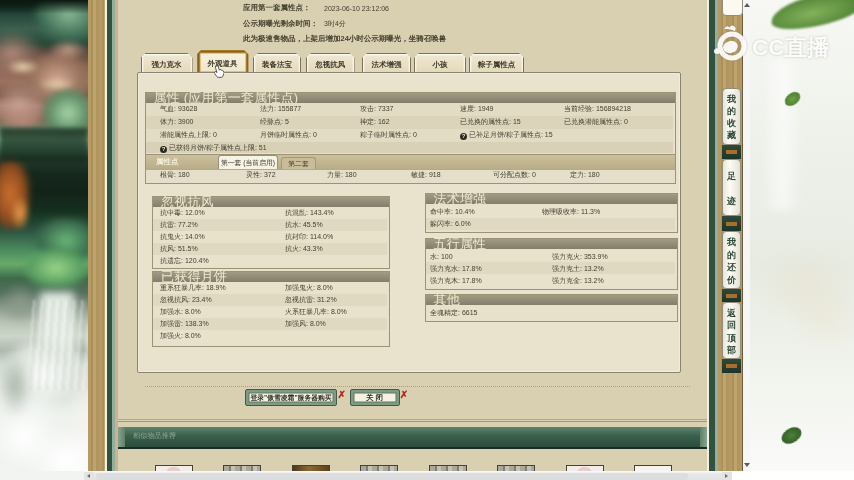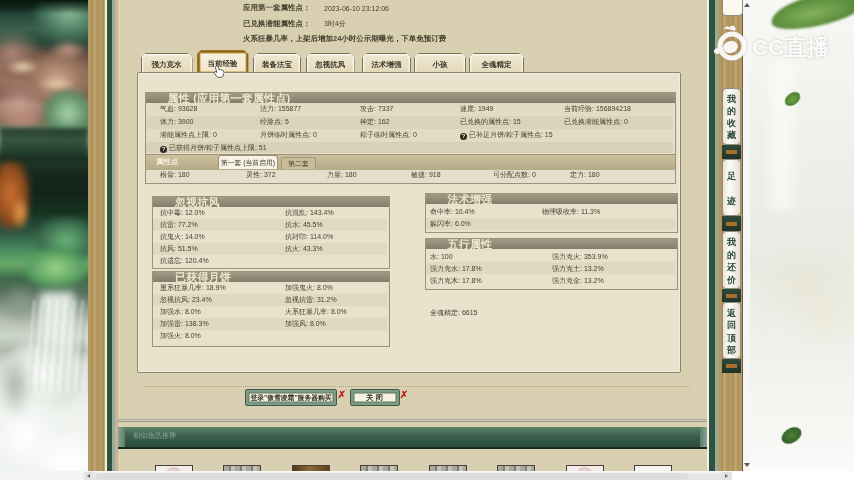--- a/index.html
+++ b/index.html
@@ -3,21 +3,21 @@
 <meta charset="utf-8">
 <style>
   html,body{margin:0;padding:0;}
   #stage{position:relative;width:854px;height:480px;overflow:hidden;
     font-family:"Liberation Sans",sans-serif;background:#d9cfb1;}
   .abs{position:absolute;}
   .t{position:absolute;font-size:7px;color:#45412f;white-space:nowrap;line-height:8px;}
   .b{font-weight:700;}
   .hdr{position:absolute;left:0;right:0;top:0;height:10.5px;
     background:linear-gradient(#a29a84,#847d6a);color:#efe8cf;
-    font-size:11px;font-weight:700;line-height:10.5px;padding-left:22px;letter-spacing:0.2px;}
+    font-size:13px;font-weight:400;line-height:10.5px;padding-left:8px;letter-spacing:0.2px;}
   .box{position:absolute;border:1px solid #9c9377;background:#e7e0ca;}
   .qi{display:inline-block;width:7px;height:7px;border-radius:50%;background:#2b2b23;
     color:#efe8cf;font-size:6px;line-height:7px;text-align:center;vertical-align:-1px;margin-right:2px;font-weight:700;}
 </style>
 </head>
 <body>
 <div id="stage">
 
   <div class="abs" id="scene" style="left:0;top:0;width:88px;height:480px;overflow:hidden;background:#15281d;">
     <div class="abs" style="left:0;top:0;width:88px;height:480px;background:
@@ -59,32 +59,32 @@
 
   <div class="abs" style="left:105px;top:0;width:2px;height:480px;background:#f2f1e6;"></div>
   <div class="abs" style="left:107px;top:0;width:5px;height:480px;background:#31523f;"></div>
   <div class="abs" style="left:112px;top:0;width:2.5px;height:480px;background:#94ae9c;"></div>
   <div class="abs" style="left:114.5px;top:0;width:4.5px;height:480px;background:#c9b295;"></div>
 
   <div class="abs" style="left:118px;top:0;width:589px;height:480px;background:#d9cfb1;"></div>
 
   <div class="t b" style="left:243px;top:4px;font-size:7.5px;">应用第一套属性点：</div>
   <div class="t" style="left:324px;top:4.5px;">2023-06-10 23:12:06</div>
-  <div class="t b" style="left:243px;top:19.5px;font-size:7.5px;">已兑换潜能属性点：</div>
+  <div class="t b" style="left:243px;top:19.5px;font-size:7.5px;">公示期曝光剩余时间：</div>
   <div class="t" style="left:324px;top:20px;">3时4分</div>
-  <div class="t b" style="left:243px;top:35px;font-size:7.5px;">火系狂暴几率，上架后增加24小时公示期曝光，下单免预订费</div>
+  <div class="t b" style="left:243px;top:35px;font-size:7.5px;">此为极速售物品，上架后增加24小时公示期曝光，坐骑召唤兽</div>
 
   <div id="tabs">
       <div class="abs" style="left:140.5px;top:53px;width:50px;height:19.5px;background:linear-gradient(#f0e8d2,#e2d7b8);border:1px solid #7c7258;border-bottom:none;clip-path:polygon(0 5px,5px 0,calc(100% - 5px) 0,100% 5px,100% 100%,0 100%);box-shadow:inset 0 0 0 1px #ffffff88,inset 0 0 0 2px #ffffff44;font-size:7.5px;font-weight:700;color:#3c382a;text-align:center;line-height:21.5px;">强力克水</div>
-      <div class="abs" style="left:196.5px;top:49.5px;width:50px;height:23px;background:linear-gradient(#f8f2e0,#efe5c9);border:1px solid #a5782a;border-bottom:none;clip-path:polygon(0 5px,5px 0,calc(100% - 5px) 0,100% 5px,100% 100%,0 100%);box-shadow:inset 0 0 0 1.5px #8a6220,inset 0 0 0 2.5px #c89a40;font-size:7.5px;font-weight:700;color:#3c382a;text-align:center;line-height:25px;">当前经验</div>
+      <div class="abs" style="left:196.5px;top:49.5px;width:50px;height:23px;background:linear-gradient(#f8f2e0,#efe5c9);border:1px solid #a5782a;border-bottom:none;clip-path:polygon(0 5px,5px 0,calc(100% - 5px) 0,100% 5px,100% 100%,0 100%);box-shadow:inset 0 0 0 1.5px #8a6220,inset 0 0 0 2.5px #c89a40;font-size:7.5px;font-weight:700;color:#3c382a;text-align:center;line-height:25px;">外观道具</div>
       <div class="abs" style="left:253px;top:53px;width:46px;height:19.5px;background:linear-gradient(#f0e8d2,#e2d7b8);border:1px solid #7c7258;border-bottom:none;clip-path:polygon(0 5px,5px 0,calc(100% - 5px) 0,100% 5px,100% 100%,0 100%);box-shadow:inset 0 0 0 1px #ffffff88,inset 0 0 0 2px #ffffff44;font-size:7.5px;font-weight:700;color:#3c382a;text-align:center;line-height:21.5px;">装备法宝</div>
       <div class="abs" style="left:306px;top:53px;width:46.5px;height:19.5px;background:linear-gradient(#f0e8d2,#e2d7b8);border:1px solid #7c7258;border-bottom:none;clip-path:polygon(0 5px,5px 0,calc(100% - 5px) 0,100% 5px,100% 100%,0 100%);box-shadow:inset 0 0 0 1px #ffffff88,inset 0 0 0 2px #ffffff44;font-size:7.5px;font-weight:700;color:#3c382a;text-align:center;line-height:21.5px;">忽视抗风</div>
       <div class="abs" style="left:362px;top:53px;width:47px;height:19.5px;background:linear-gradient(#f0e8d2,#e2d7b8);border:1px solid #7c7258;border-bottom:none;clip-path:polygon(0 5px,5px 0,calc(100% - 5px) 0,100% 5px,100% 100%,0 100%);box-shadow:inset 0 0 0 1px #ffffff88,inset 0 0 0 2px #ffffff44;font-size:7.5px;font-weight:700;color:#3c382a;text-align:center;line-height:21.5px;">法术增强</div>
       <div class="abs" style="left:414px;top:53px;width:50px;height:19.5px;background:linear-gradient(#f0e8d2,#e2d7b8);border:1px solid #7c7258;border-bottom:none;clip-path:polygon(0 5px,5px 0,calc(100% - 5px) 0,100% 5px,100% 100%,0 100%);box-shadow:inset 0 0 0 1px #ffffff88,inset 0 0 0 2px #ffffff44;font-size:7.5px;font-weight:700;color:#3c382a;text-align:center;line-height:21.5px;">小孩</div>
-      <div class="abs" style="left:469px;top:53px;width:53px;height:19.5px;background:linear-gradient(#f0e8d2,#e2d7b8);border:1px solid #7c7258;border-bottom:none;clip-path:polygon(0 5px,5px 0,calc(100% - 5px) 0,100% 5px,100% 100%,0 100%);box-shadow:inset 0 0 0 1px #ffffff88,inset 0 0 0 2px #ffffff44;font-size:7.5px;font-weight:700;color:#3c382a;text-align:center;line-height:21.5px;">全魂精定</div>
+      <div class="abs" style="left:469px;top:53px;width:53px;height:19.5px;background:linear-gradient(#f0e8d2,#e2d7b8);border:1px solid #7c7258;border-bottom:none;clip-path:polygon(0 5px,5px 0,calc(100% - 5px) 0,100% 5px,100% 100%,0 100%);box-shadow:inset 0 0 0 1px #ffffff88,inset 0 0 0 2px #ffffff44;font-size:7.5px;font-weight:700;color:#3c382a;text-align:center;line-height:21.5px;">粽子属性点</div>
     </div>
 
   <div class="abs" style="left:137px;top:72px;width:542px;height:299px;
     background:#e9e2cd;border:1px solid #8a8472;border-radius:2px;
     box-shadow:inset 0 0 0 1px #f2ecdb;"></div>
 
   <div class="box" style="left:144.5px;top:91.5px;width:529px;height:61px;">
     <div class="hdr">属性 (应用第一套属性点)</div>
   </div>
   <div id="attr-rows">
@@ -188,20 +188,23 @@
       <div class="t " style="left:430px;top:252.5px;">水: 100</div>
       <div class="t " style="left:552px;top:252.5px;">强力克火: 353.9%</div>
       <div class="abs" style="left:425.5px;top:262px;width:249px;height:12px;background:#e0d9c2;"></div>
       <div class="t " style="left:430px;top:264.5px;">强力克水: 17.8%</div>
       <div class="t " style="left:552px;top:264.5px;">强力克土: 13.2%</div>
       <div class="abs" style="left:425.5px;top:274px;width:249px;height:12px;background:#e8e1cb;"></div>
       <div class="t " style="left:430px;top:276.5px;">强力克木: 17.8%</div>
       <div class="t " style="left:552px;top:276.5px;">强力克金: 13.2%</div>
     </div>
 
+  <div class="box" style="left:424.5px;top:294px;width:251px;height:26px;">
+    <div class="hdr" style="height:10px;line-height:10px;">其他</div>
+  </div>
   <div class="t" style="left:430px;top:308.5px;">全魂精定: 6615</div>
 
   <div class="abs" style="left:145px;top:386px;width:545px;height:0;border-top:1px dotted #ac9f80;"></div>
 
   <div class="abs" id="btn1" style="left:245px;top:389px;width:92px;height:16.5px;
     background:#f5f2e2;border:1px solid #3f5a48;border-radius:2px;
     box-shadow:inset 0 0 0 2.5px #7e9c85,inset 0 0 0 3.5px #60795f;font-size:6.8px;font-weight:700;color:#33302a;
     line-height:16px;text-align:center;box-sizing:border-box;">登录"傲雪凌霜"服务器购买</div>
   <div class="t b" style="left:337.5px;top:390.5px;color:#b5281a;font-size:10px;">✗</div>
   <div class="abs" id="btn2" style="left:349.5px;top:389px;width:50px;height:16.5px;

